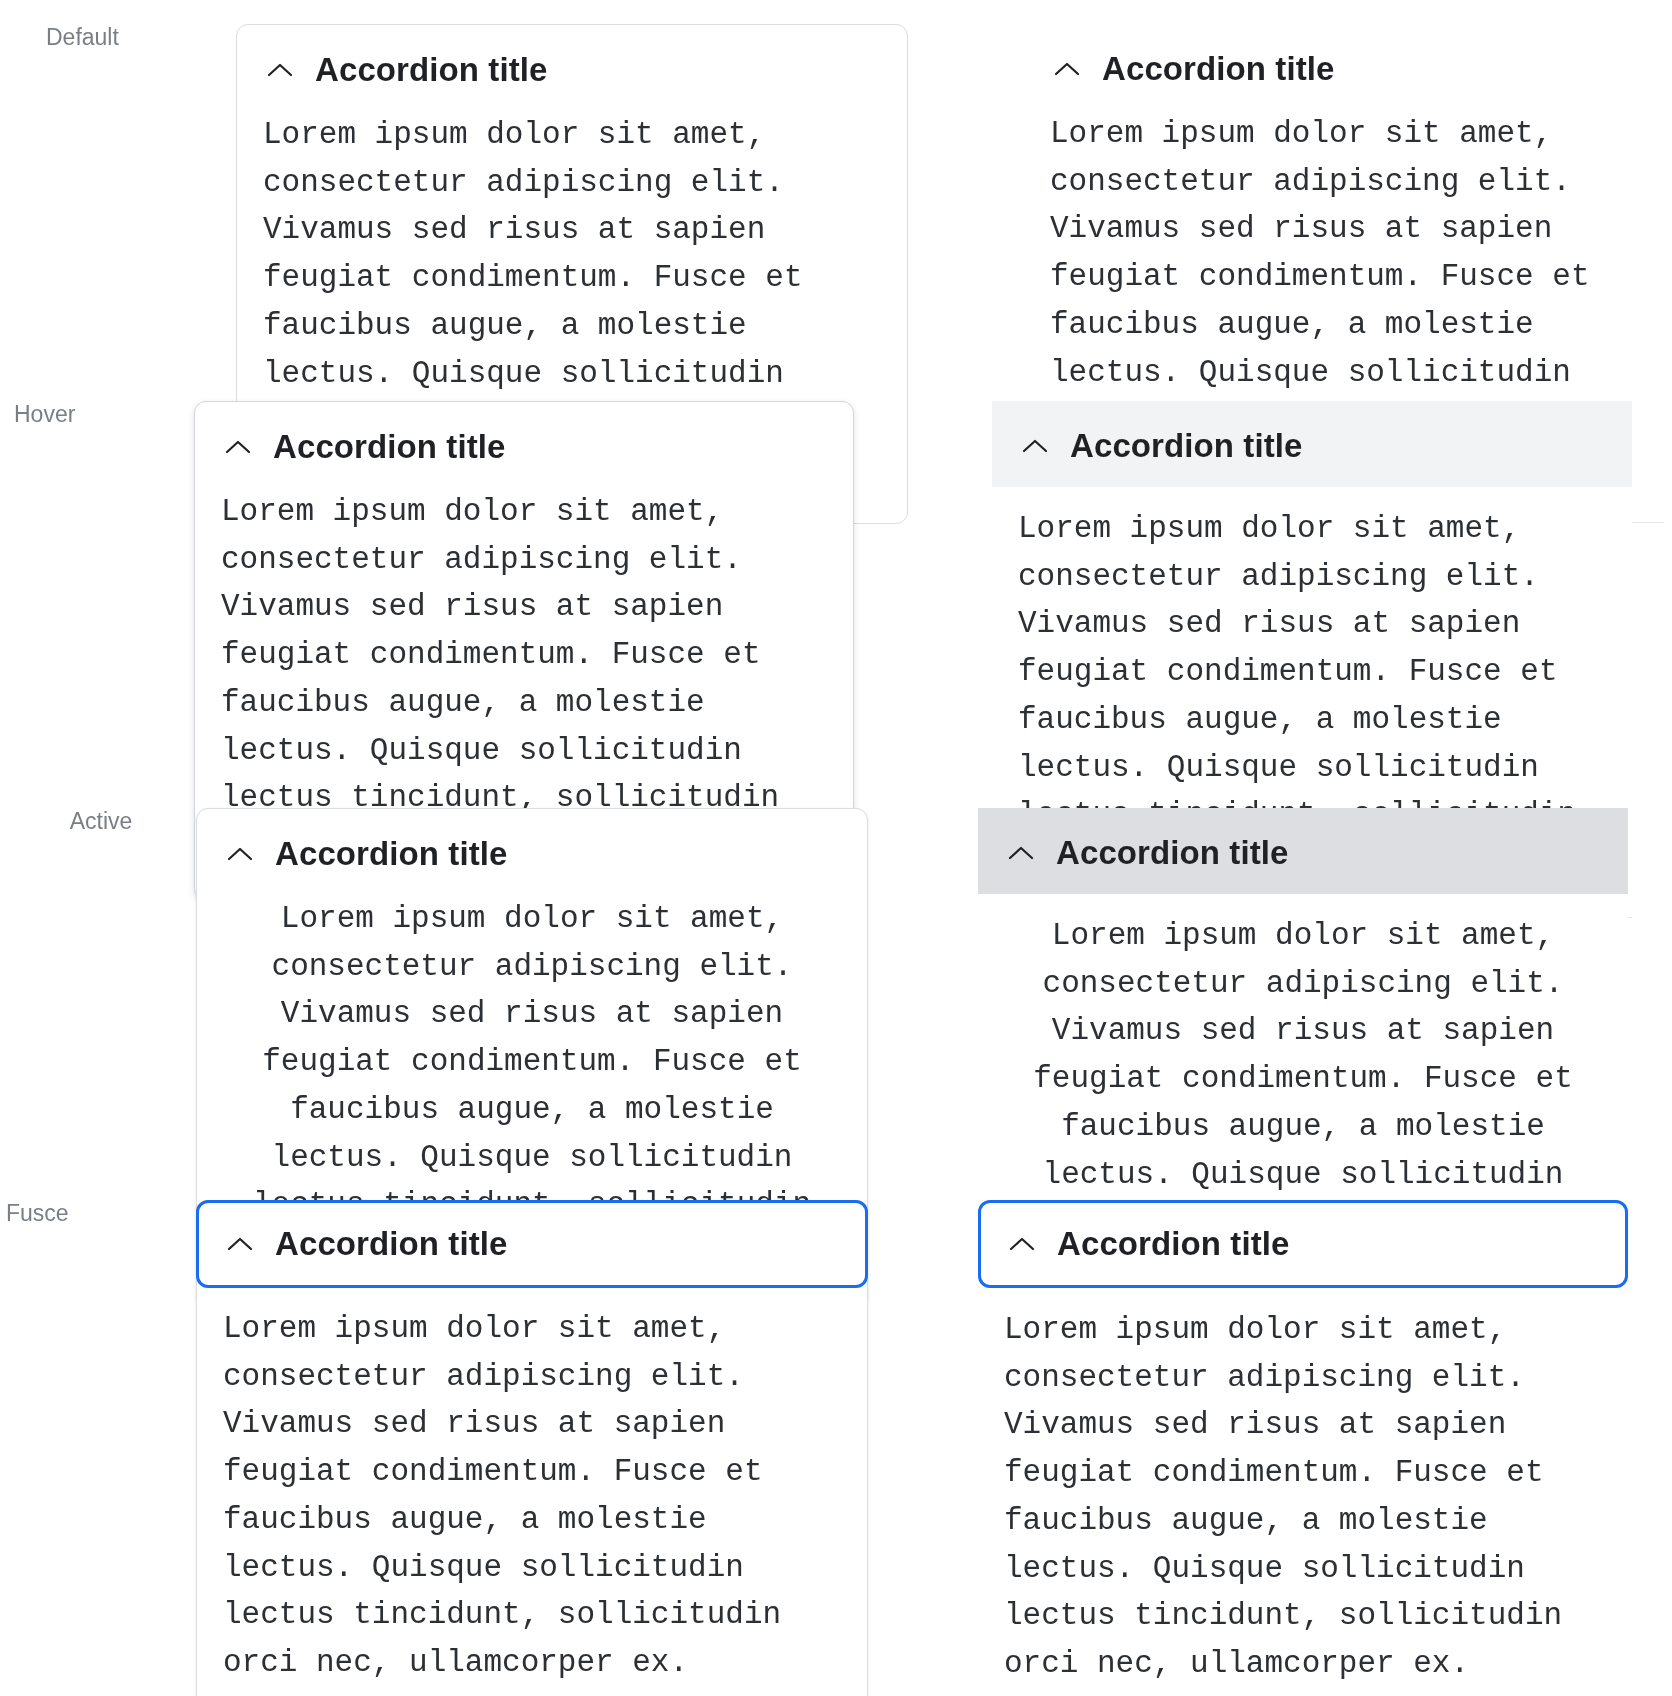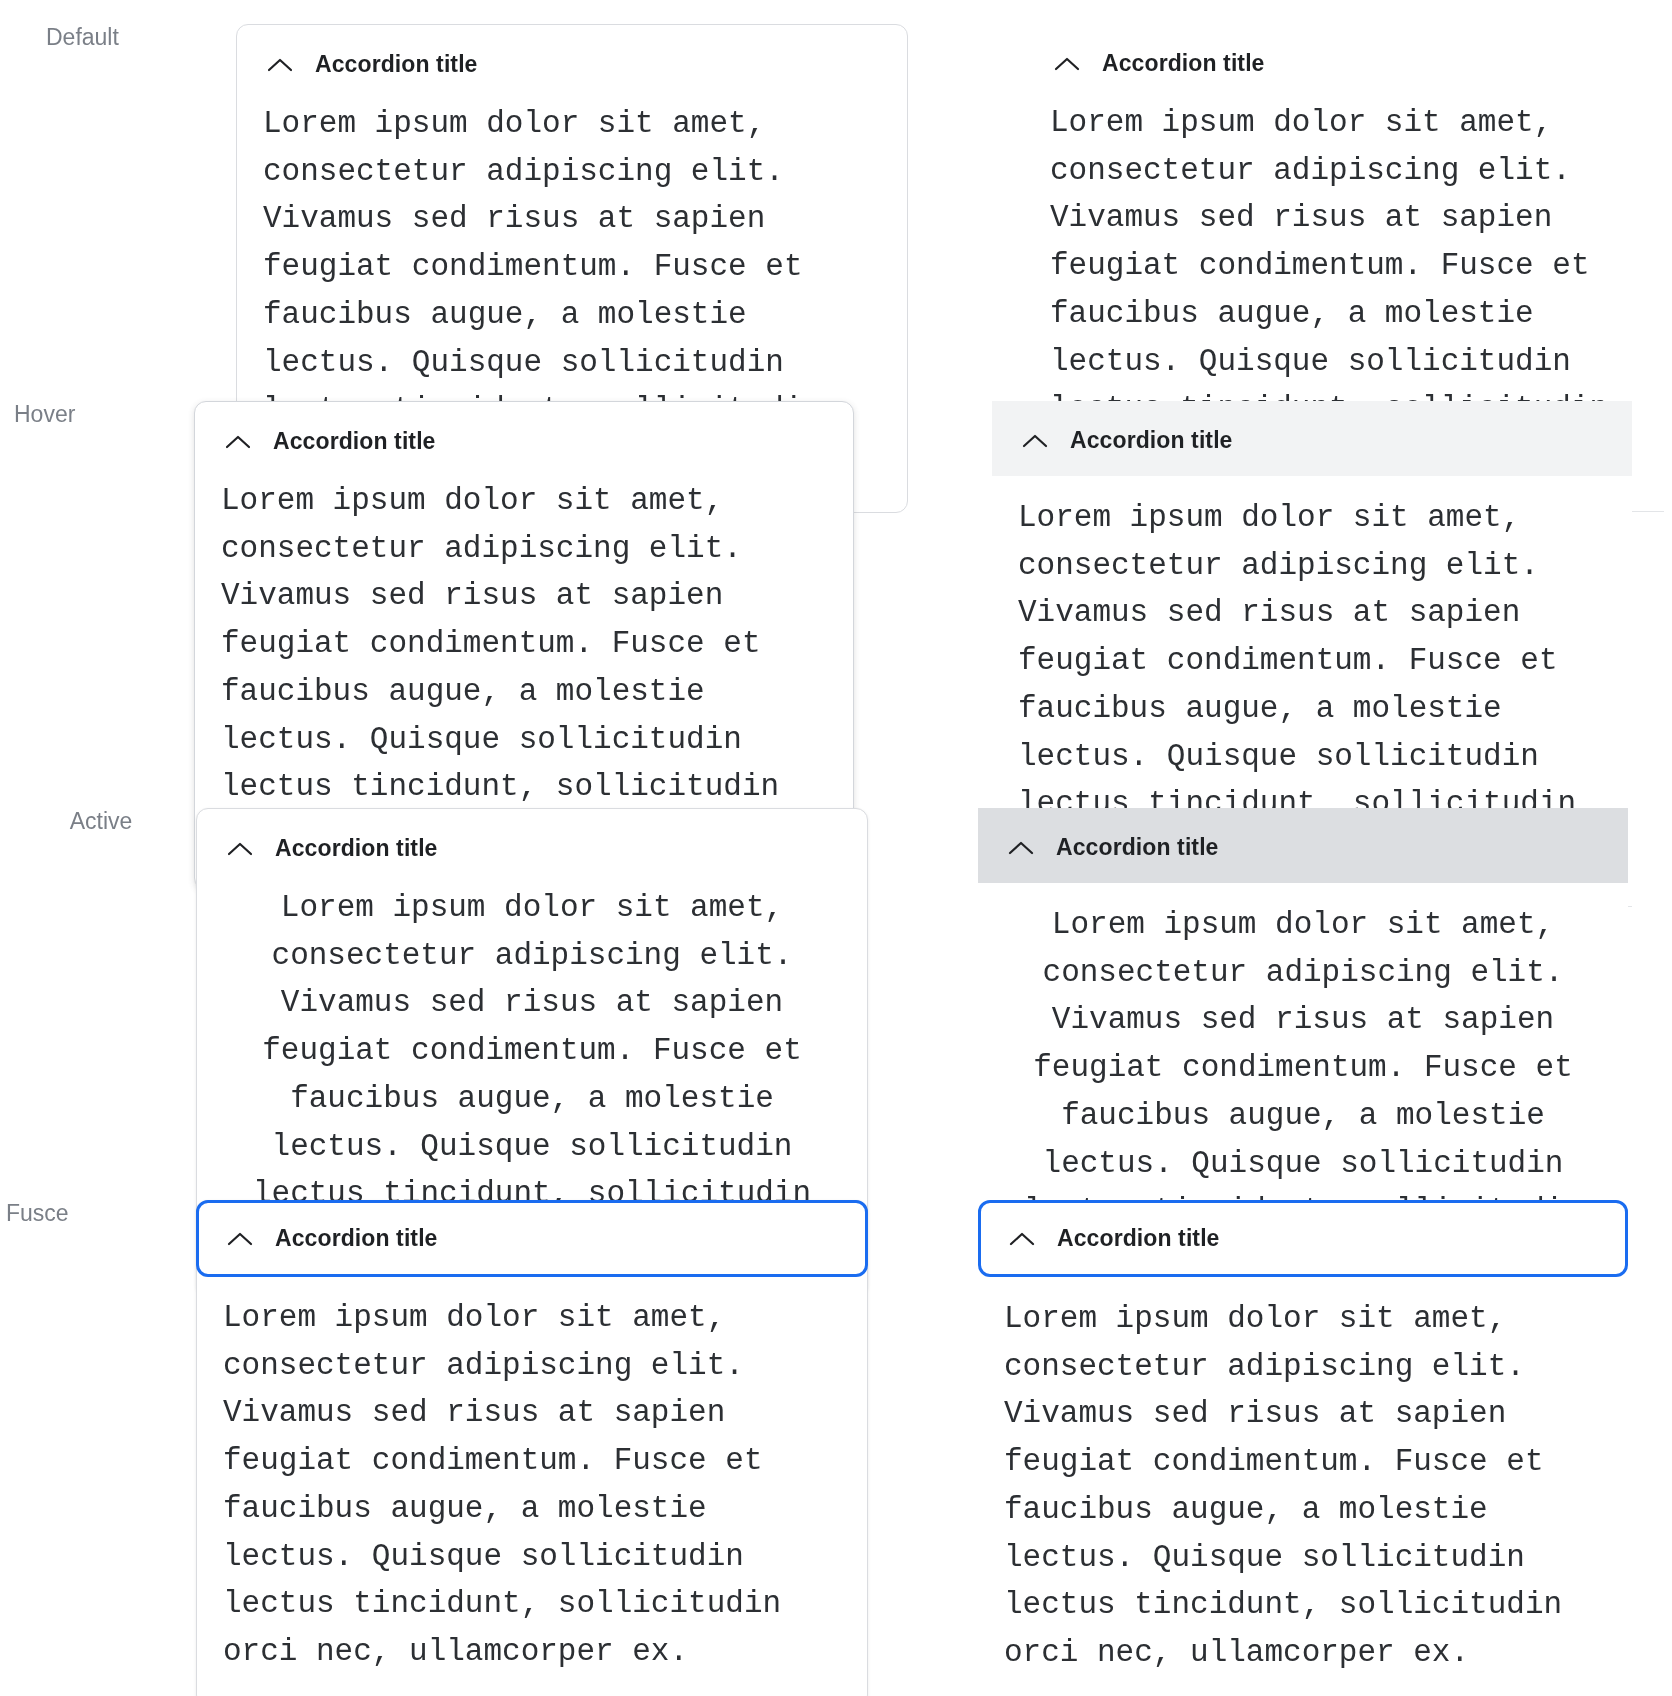--- a/index.html
+++ b/index.html
@@ -75,21 +75,21 @@
   .acc-header .chev {
     width: 34px;
     flex: 0 0 34px;
     display: flex;
     align-items: center;
     justify-content: center;
     margin-right: 18px;
     color: #202124;
   }
   .acc-title {
-    font-size: 23px;
+    font-size: 33px;
     font-weight: bold;
     color: #1f2124;
     letter-spacing: 0.1px;
   }
 
   .acc-body {
     padding: 0 26px 30px 26px;
     font-size: 31px;
     line-height: 1.54;
     color: #2c2f33;

